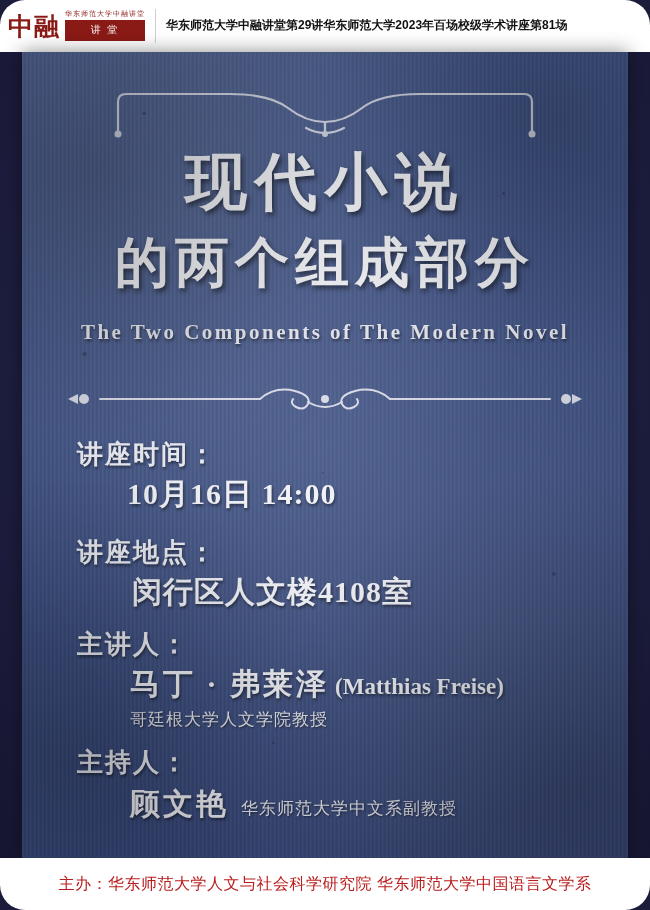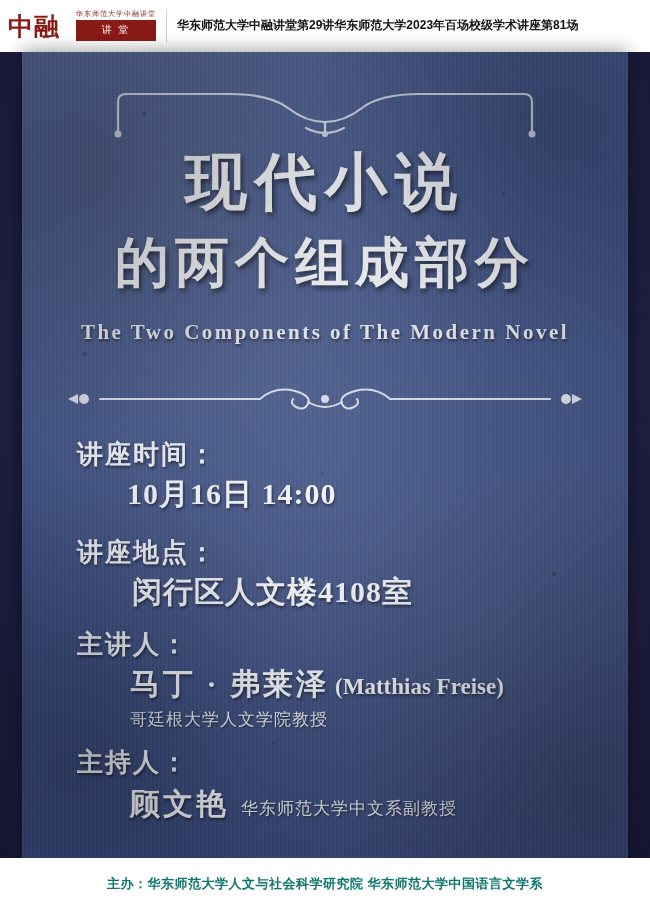--- a/index.html
+++ b/index.html
@@ -13,20 +13,21 @@
     font-family: "Liberation Serif", serif;
     background: #1b1b3a;
   }
   .poster {
     position: relative;
     width: 650px;
     height: 910px;
     background:
       radial-gradient(ellipse at 50% 40%, #2e2e55 0%, #23234a 45%, #15152f 100%);
     overflow: hidden;
+    border-radius: 25px;
   }
 
   
   .header {
     position: absolute;
     top: 0; left: 0;
     width: 650px;
     height: 52px;
     background: #ffffff;
     display: flex;
@@ -41,21 +42,21 @@
   }
   .brand-main {
     font-family: "Liberation Serif", serif;
     font-size: 25px;
     font-weight: bold;
     color: #8a1a15;
     letter-spacing: 1px;
     line-height: 1;
   }
   .brand-sub {
-    margin-left: 16px;
+    margin-left: 5px;
     display: flex;
     flex-direction: column;
     justify-content: center;
     line-height: 1.05;
   }
   .brand-sub-top {
     font-size: 7px;
     color: #8a1a15;
     letter-spacing: 1px;
     white-space: nowrap;
@@ -285,23 +286,23 @@
     left: 0;
     width: 650px;
     height: 52px;
     background: #ffffff;
     display: flex;
     align-items: center;
     justify-content: center;
   }
   .footer-text {
     font-family: "Liberation Sans", sans-serif;
-    font-size: 13px;
-    color: #0f766e;
-    font-weight: bold;
+    font-size: 16px;
+    color: #b91c1c;
+    font-weight: normal;
     letter-spacing: 0.5px;
     white-space: nowrap;
   }
 </style>
 </head>
 <body>
 
 <div class="poster">
 
   <div class="header">

